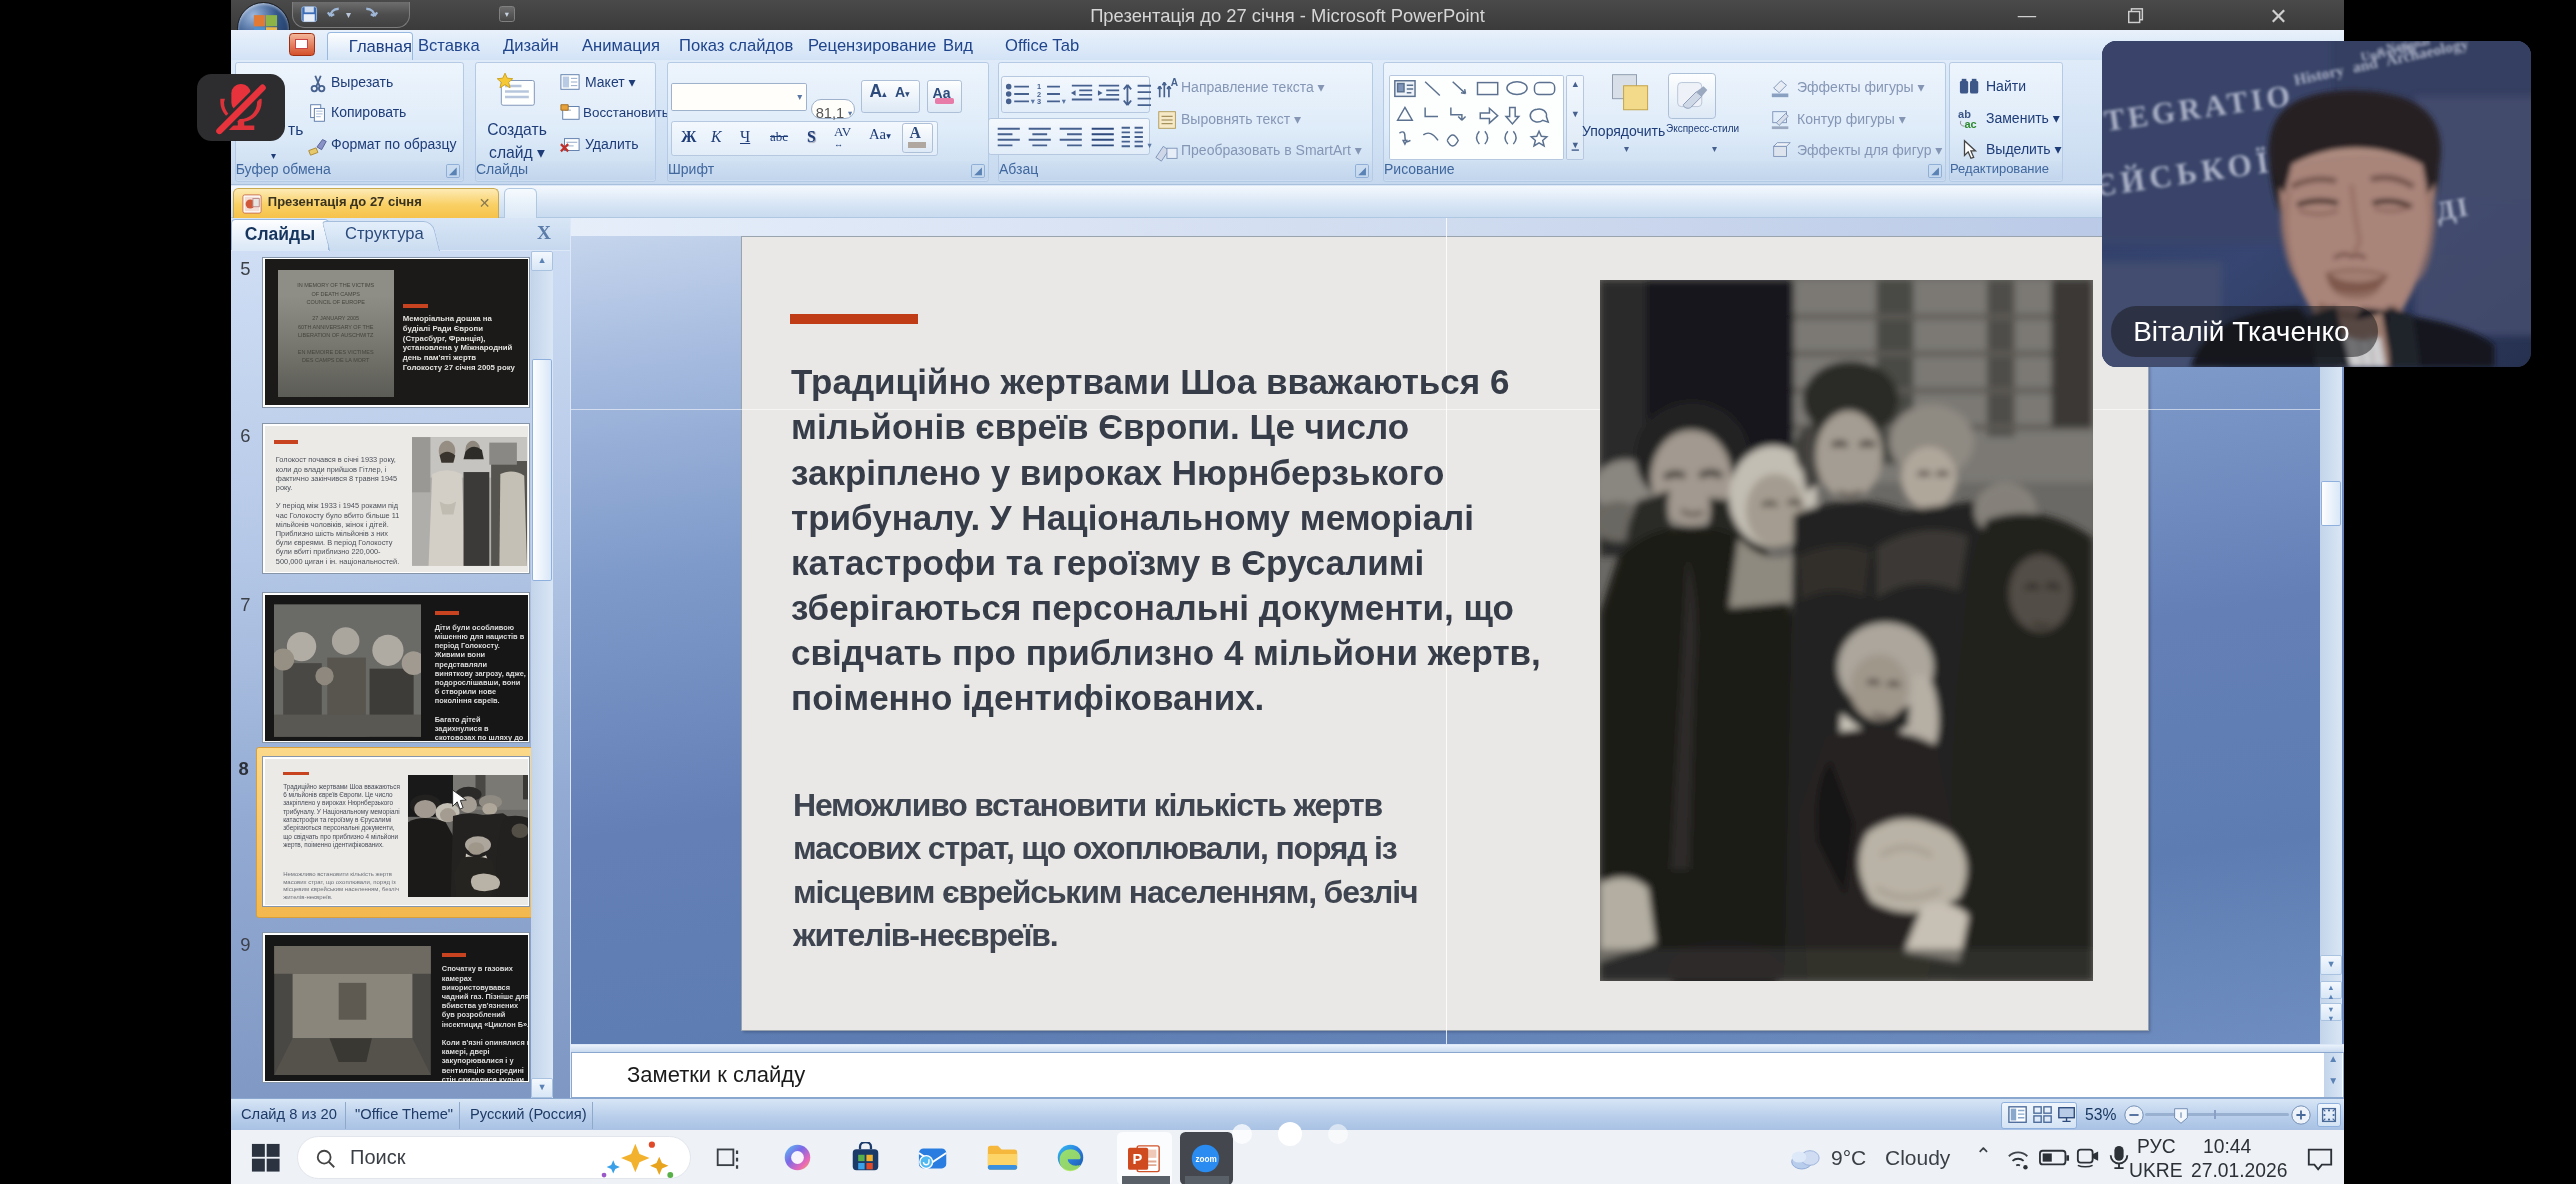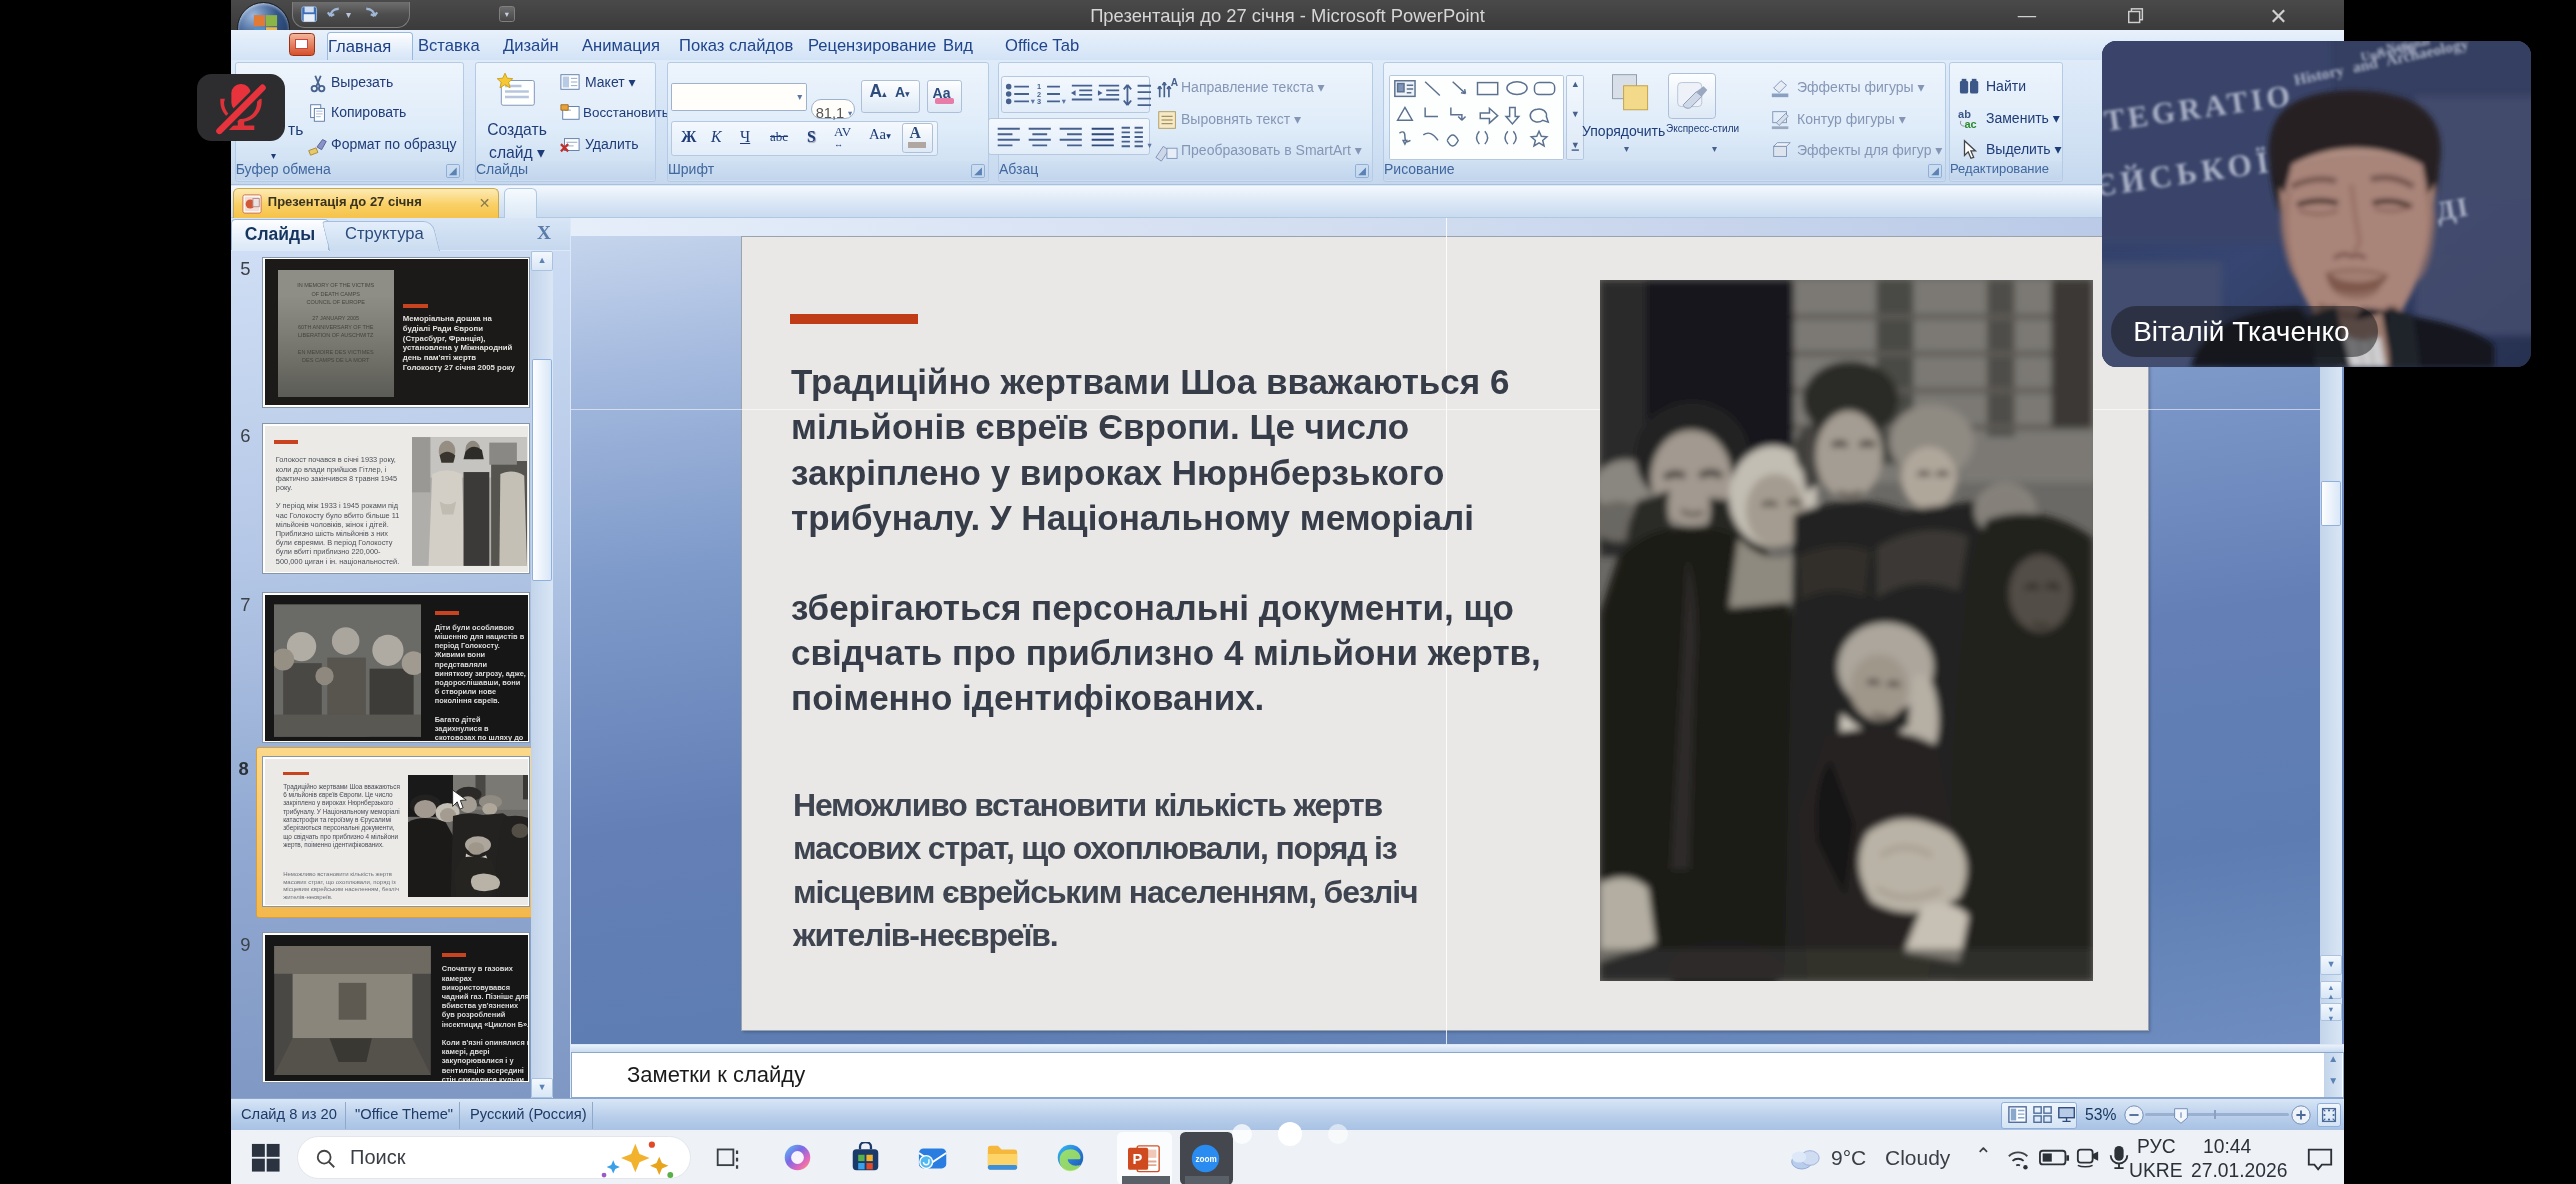--- a/index.html
+++ b/index.html
@@ -101,21 +101,21 @@
     <div class="abs" style="left:268px;top:5.5px;width:15.7px;height:16.6px;background:linear-gradient(#6c6c6c,#474747);border:0.9px solid #808080;border-radius:2.8px;color:#c6d2e2;font-size:8.3px;text-align:center;line-height:14.7px">▾</div>
     <div class="abs winbtn" style="left:1782px;width:28px;text-align:center">—</div>
     <div class="abs winbtn" style="left:1891px;width:28px;text-align:center">
       <svg width="20" height="18.4" style="margin-top:2.8px" viewBox="0 0 22 20">
           <rect x="6" y="3" width="12" height="12" fill="none" stroke="#cfcfcf" stroke-width="1.6"></rect>
           <rect x="3" y="6" width="12" height="12" fill="#3f3f3f" stroke="#cfcfcf" stroke-width="1.6"></rect>
         </svg>
     </div>
     <div class="abs winbtn" style="left:2032px;width:31px;text-align:center;font-size:22px">✕</div>
     <div class="abs" id="tabrow">
-      <div class="rtab active" style="left:96px;width:86px;padding:0;text-align:left">Главная</div>
+      <div class="rtab active" style="left:96px;width:86px;padding:0;text-align:right">Главная</div>
       <div class="rtab" style="left:187px;padding:0">Вставка</div>
       <div class="rtab" style="left:272px;padding:0">Дизайн</div>
       <div class="rtab" style="left:351px;padding:0">Анимация</div>
       <div class="rtab" style="left:448px;padding:0">Показ слайдов</div>
       <div class="rtab" style="left:577px;padding:0">Рецензирование</div>
       <div class="rtab" style="left:712px;padding:0">Вид</div>
       <div class="rtab" style="left:774px;padding:0">Office Tab</div>
     </div>
     <div class="abs" style="left:58px;top:33px;width:26px;height:23px;background:linear-gradient(#f3b69a,#d4502a);border:0.9px solid #9e2f12;border-radius:3.7px">
       <div class="abs" style="left:4.6px;top:4.6px;width:13px;height:10px;background:#fff;border:0.9px solid #c44"></div>
@@ -514,20 +514,21 @@
       </div>
 
       <div class="abs" style="left:875px;top:0;width:0.9px;height:826px;background:rgba(255,255,255,.8)"></div>
       <div class="abs" style="left:0;top:191px;width:1749px;height:0.9px;background:rgba(255,255,255,.55)"></div>
       <div class="abs" id="slide" style="left:170px;top:18.4px;width:1407px;height:793px">
         <div class="abs" style="left:49px;top:78px;width:128px;height:10px;background:#bf3c17"></div>
         <div class="p1 abs" style="top:126px">Традиційно жертвами Шоа вважаються 6</div>
         <div class="p1 abs" style="top:171px">мільйонів євреїв Європи. Це число</div>
         <div class="p1 abs" style="top:217px">закріплено у вироках Нюрнберзького</div>
         <div class="p1 abs" style="top:262px">трибуналу. У Національному меморіалі</div>
+        <div class="p1 abs" style="top:307px">катастрофи та героїзму в Єрусалимі</div>
         <div class="p1 abs" style="top:352px">зберігаються персональні документи, що</div>
         <div class="p1 abs" style="top:397px">свідчать про приблизно 4 мільйони жертв,</div>
         <div class="p1 abs" style="top:442px">поіменно ідентифікованих.</div>
         <div class="p2 abs" style="top:551px">Неможливо встановити кількість жертв</div>
         <div class="p2 abs" style="top:594px">масових страт, що охоплювали, поряд із</div>
         <div class="p2 abs" style="top:638px">місцевим єврейським населенням, безліч</div>
         <div class="p2 abs" style="top:681px">жителів-неєвреїв.</div>
         <div class="abs" id="photo" style="left:859px;top:44px;width:493px;height:701px;background:#5a5a58;overflow:hidden">
           <svg width="493" height="701" viewBox="0 0 535 761">
             <defs>

